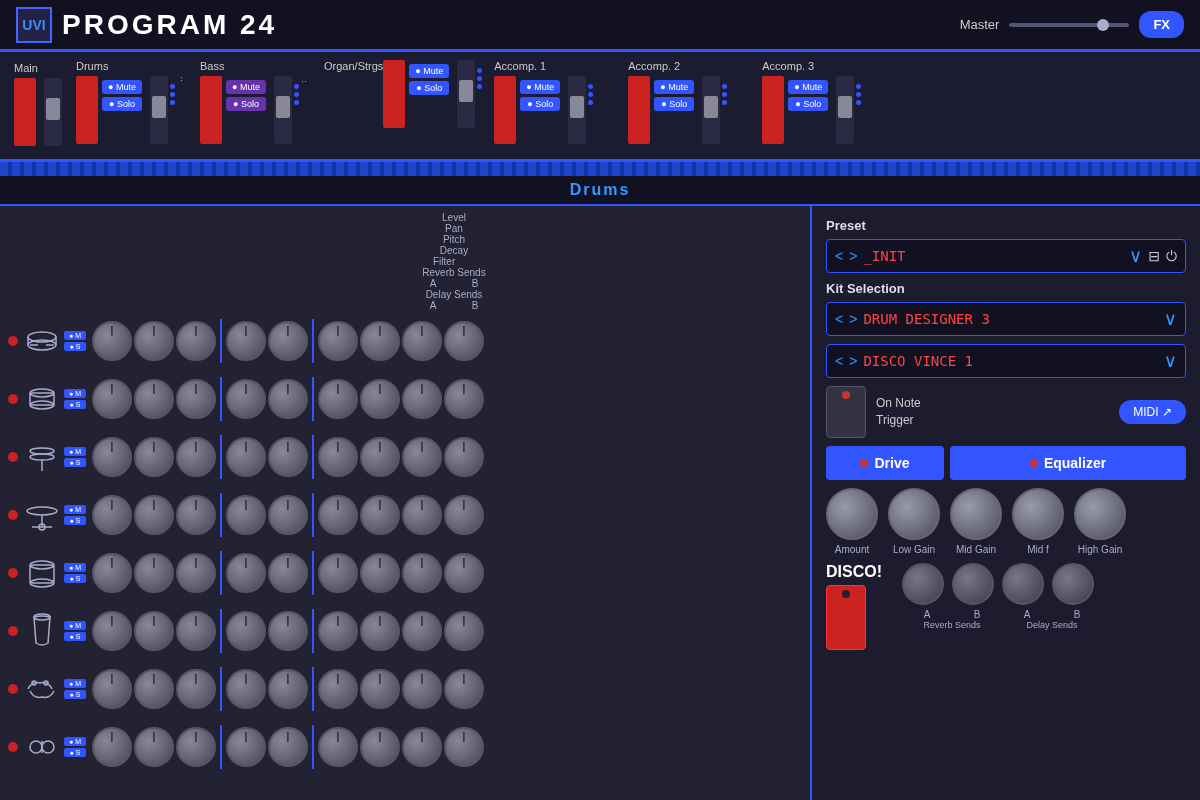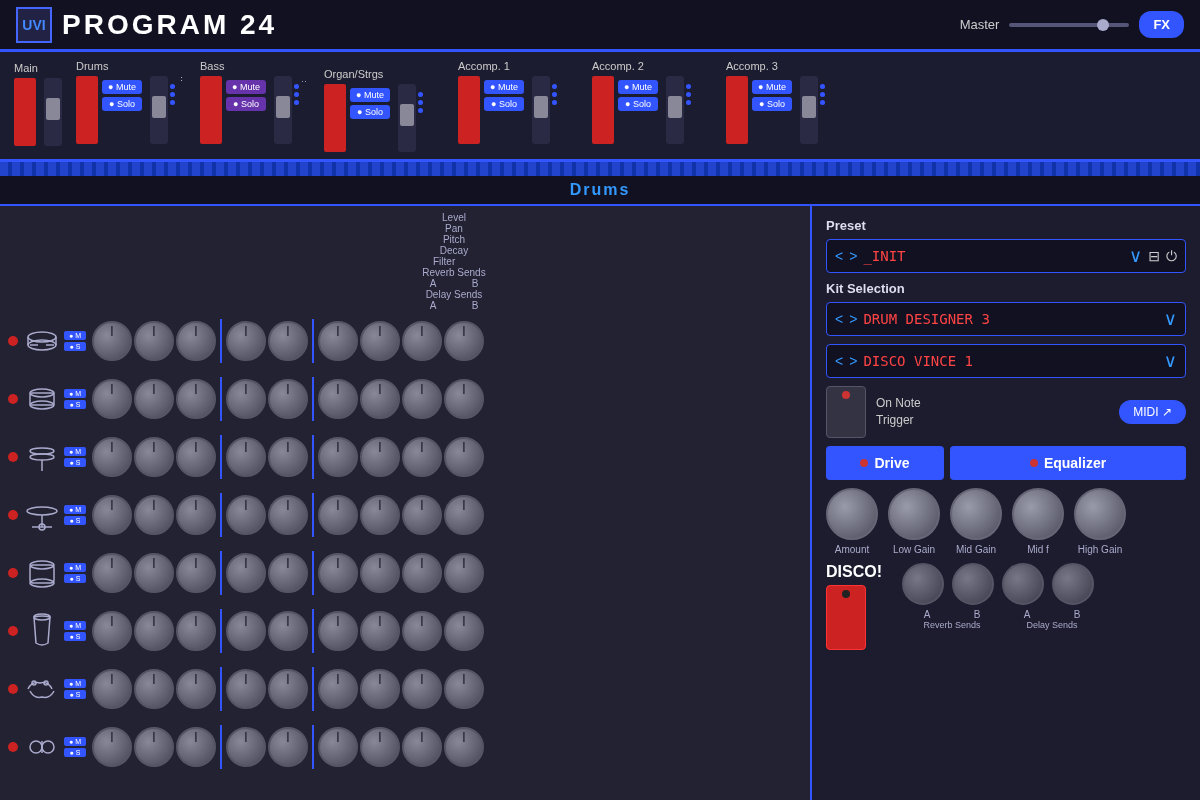--- a/index.html
+++ b/index.html
@@ -110,21 +110,21 @@
         <div class="strip-dots">
           <div class="dot"></div>
             <div class="dot"></div>
             <div class="dot"></div>
         </div>
         <div style="color:#aaaacc; font-size:9px;">··</div>
       </div>
     </div>
   </div>
 
-  <div style="display:flex; flex-direction:column; padding:2px 4px; min-width:130px;margin-top:8px;">
+  <div style="display:flex; flex-direction:row; padding:2px 4px; min-width:130px;">
     <span class="strip-label">Organ/Strgs</span>
     <div style="display:flex; gap:4px; align-items:flex-start;">
       <div style="width:22px; height:68px; background:#cc2222; border-radius:2px;"></div>
       <div style="display:flex; flex-direction:column; gap:3px; margin-top:4px;">
         <button class="mute-btn">● Mute</button>
         <button class="solo-btn">● Solo</button>
       </div>
       <div style="display:flex; gap:2px;">
         <div class="strip-fader" style="height:68px;">
             <div class="fader-thumb"></div>

